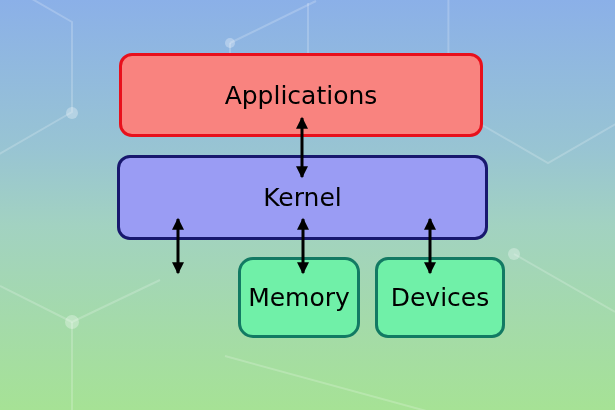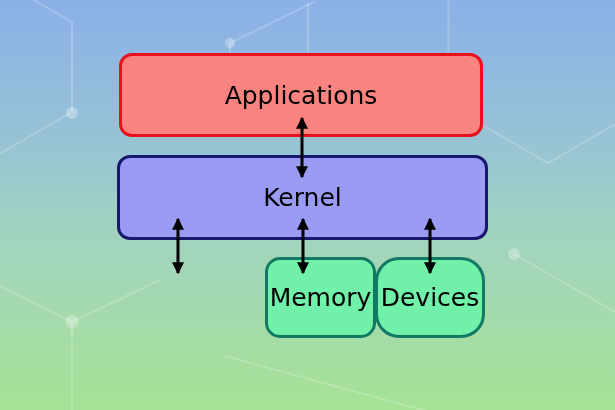--- a/index.html
+++ b/index.html
@@ -37,22 +37,22 @@
     left: 117px; top: 155px; width: 371px; height: 85px;
     background: #9a9cf4;
     border: 3px solid #18186e;
   }
   .node-green {
     background: #70f0a8;
     border: 3px solid #127a63;
     top: 257px; height: 81px;
   }
   .node-cpu     { left: 121px; width: 109px; }
-  .node-memory  { left: 265px; width: 111px; border-radius: 15px; }
-  .node-devices { left: 375px; width: 110px; border-radius: 24px; }
+  .node-memory  { left: 238px; width: 122px; border-radius: 15px; }
+  .node-devices { left: 375px; width: 130px; }
   .bg-pattern { opacity: 1; }
 </style>
 </head>
 <body>
 
 <div class="stage">
 
   <svg class="layer bg-pattern" viewBox="0 0 615 410" xmlns="http://www.w3.org/2000/svg">
     <g stroke="rgba(255,255,255,0.20)" stroke-width="2" fill="none">
       <polygon points="548,-67 647.6,-9.5 647.6,105.5 548,163 448.4,105.5 448.4,-9.5"></polygon>

